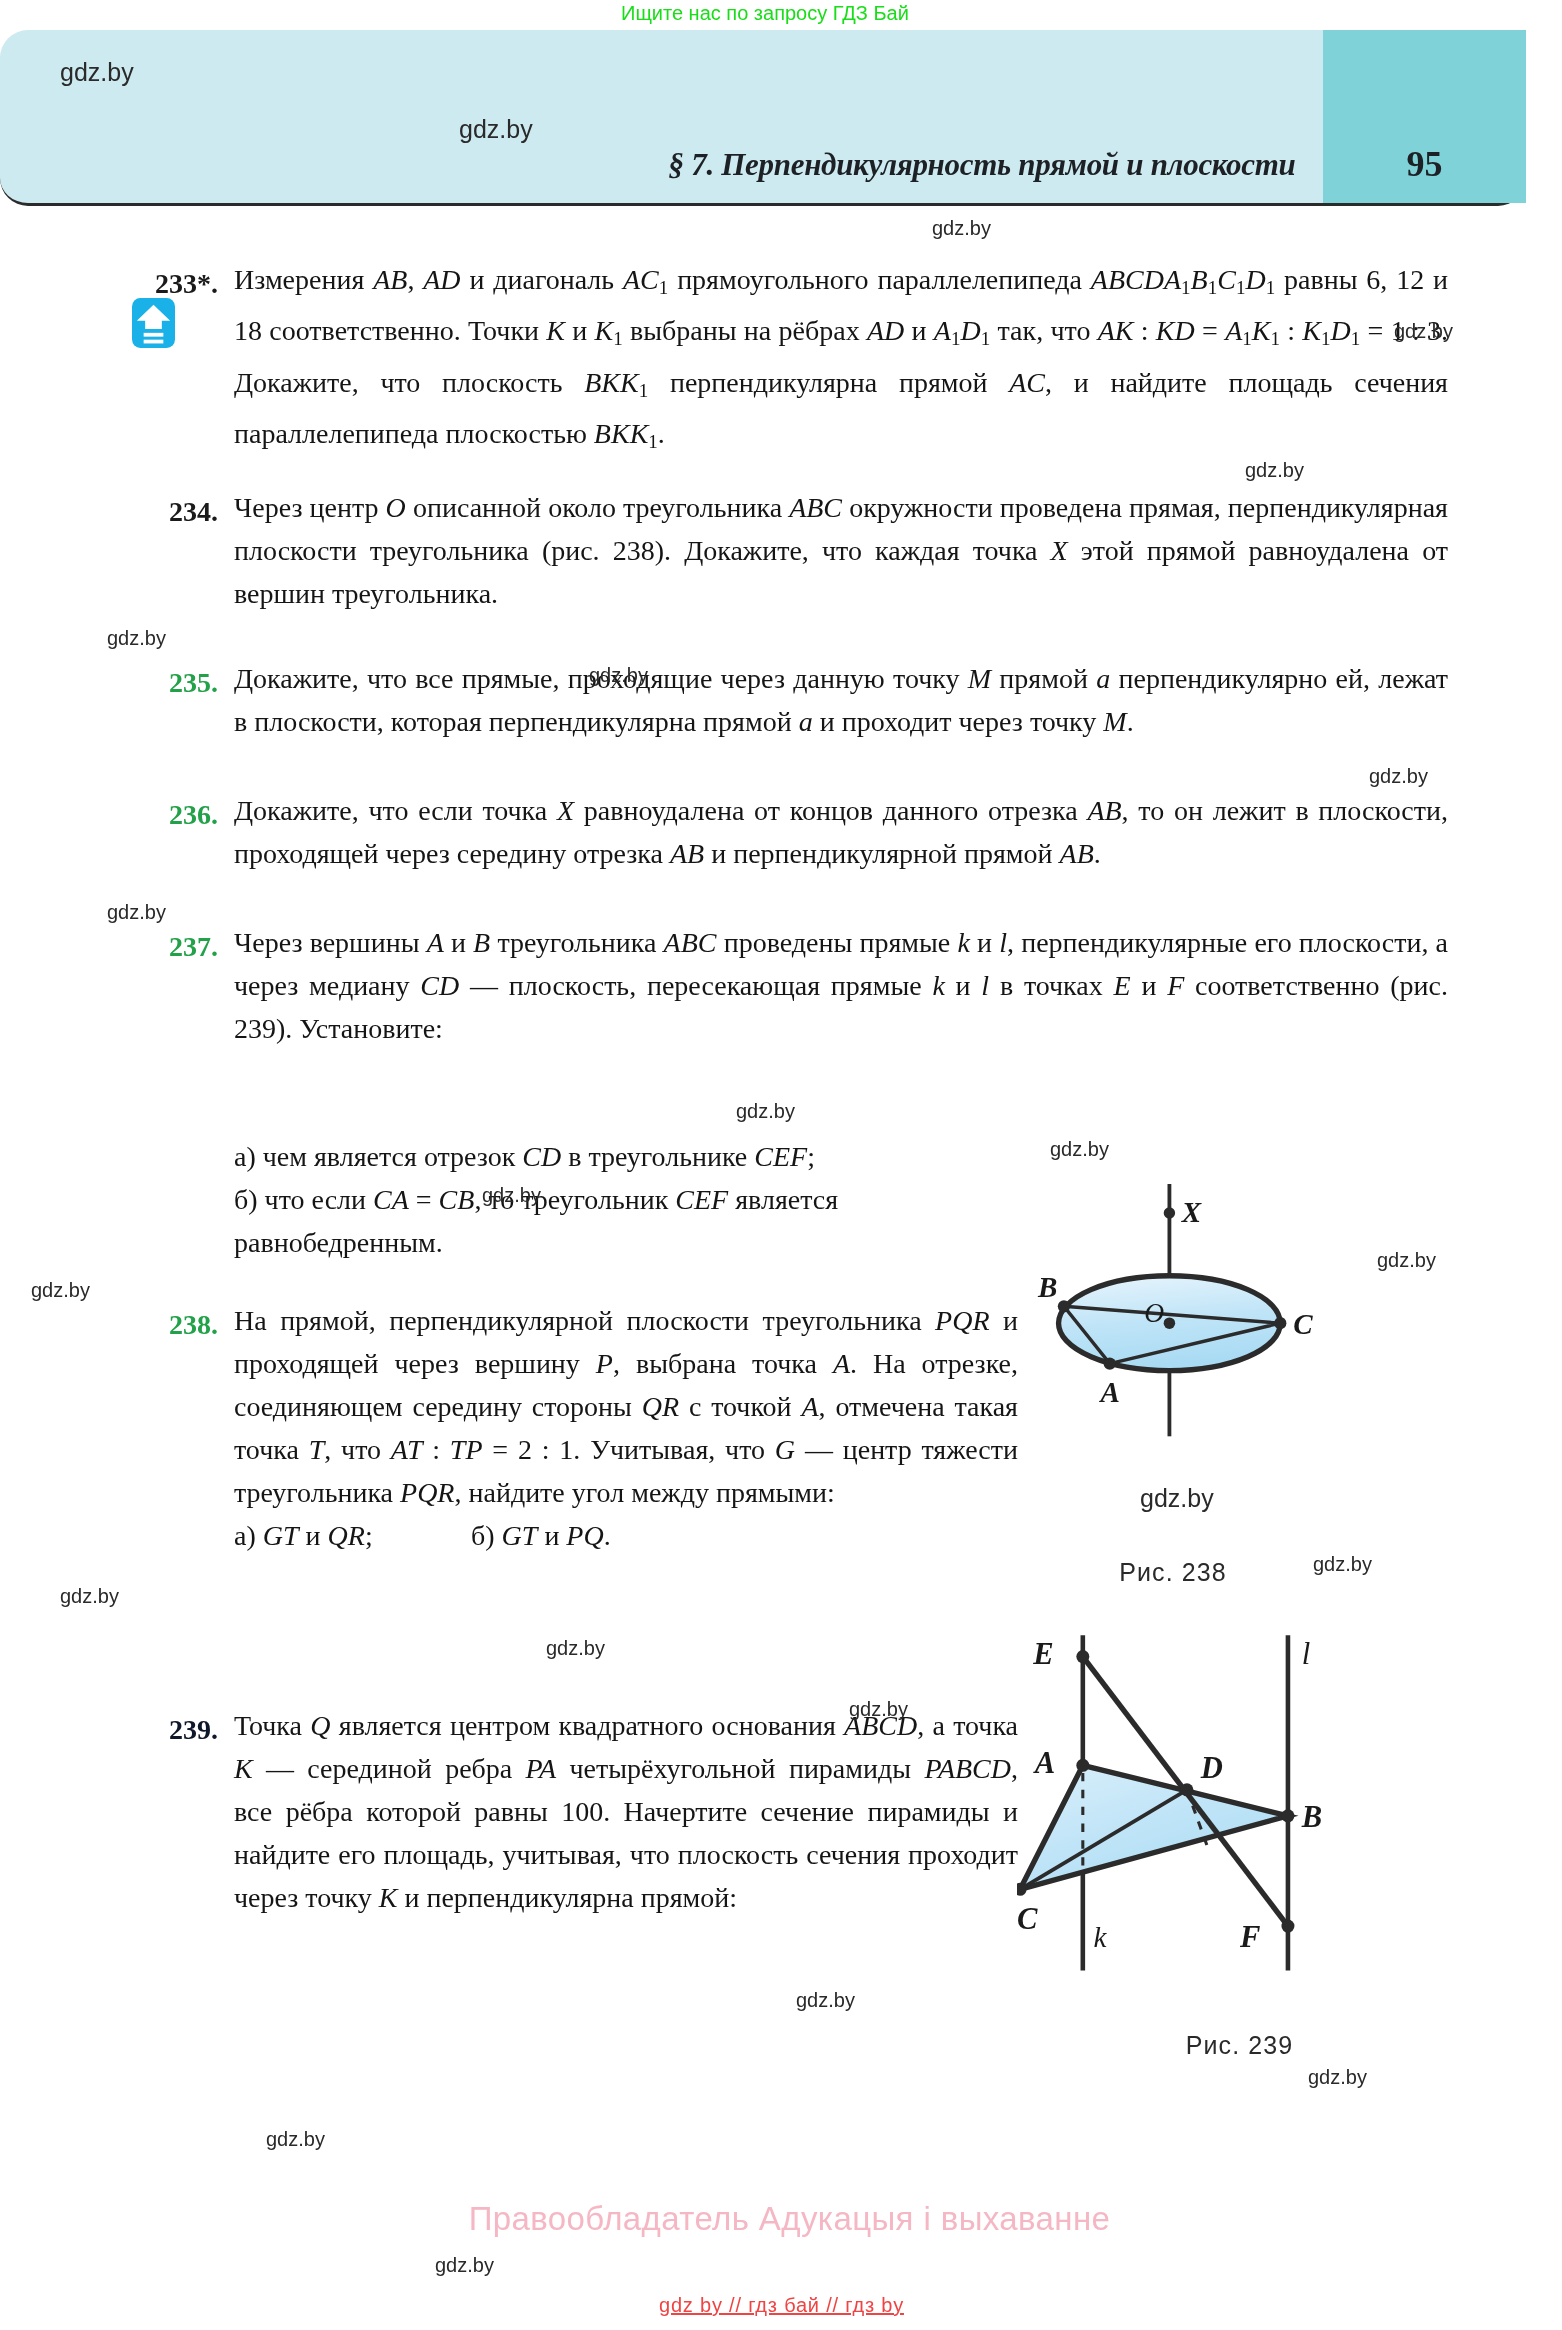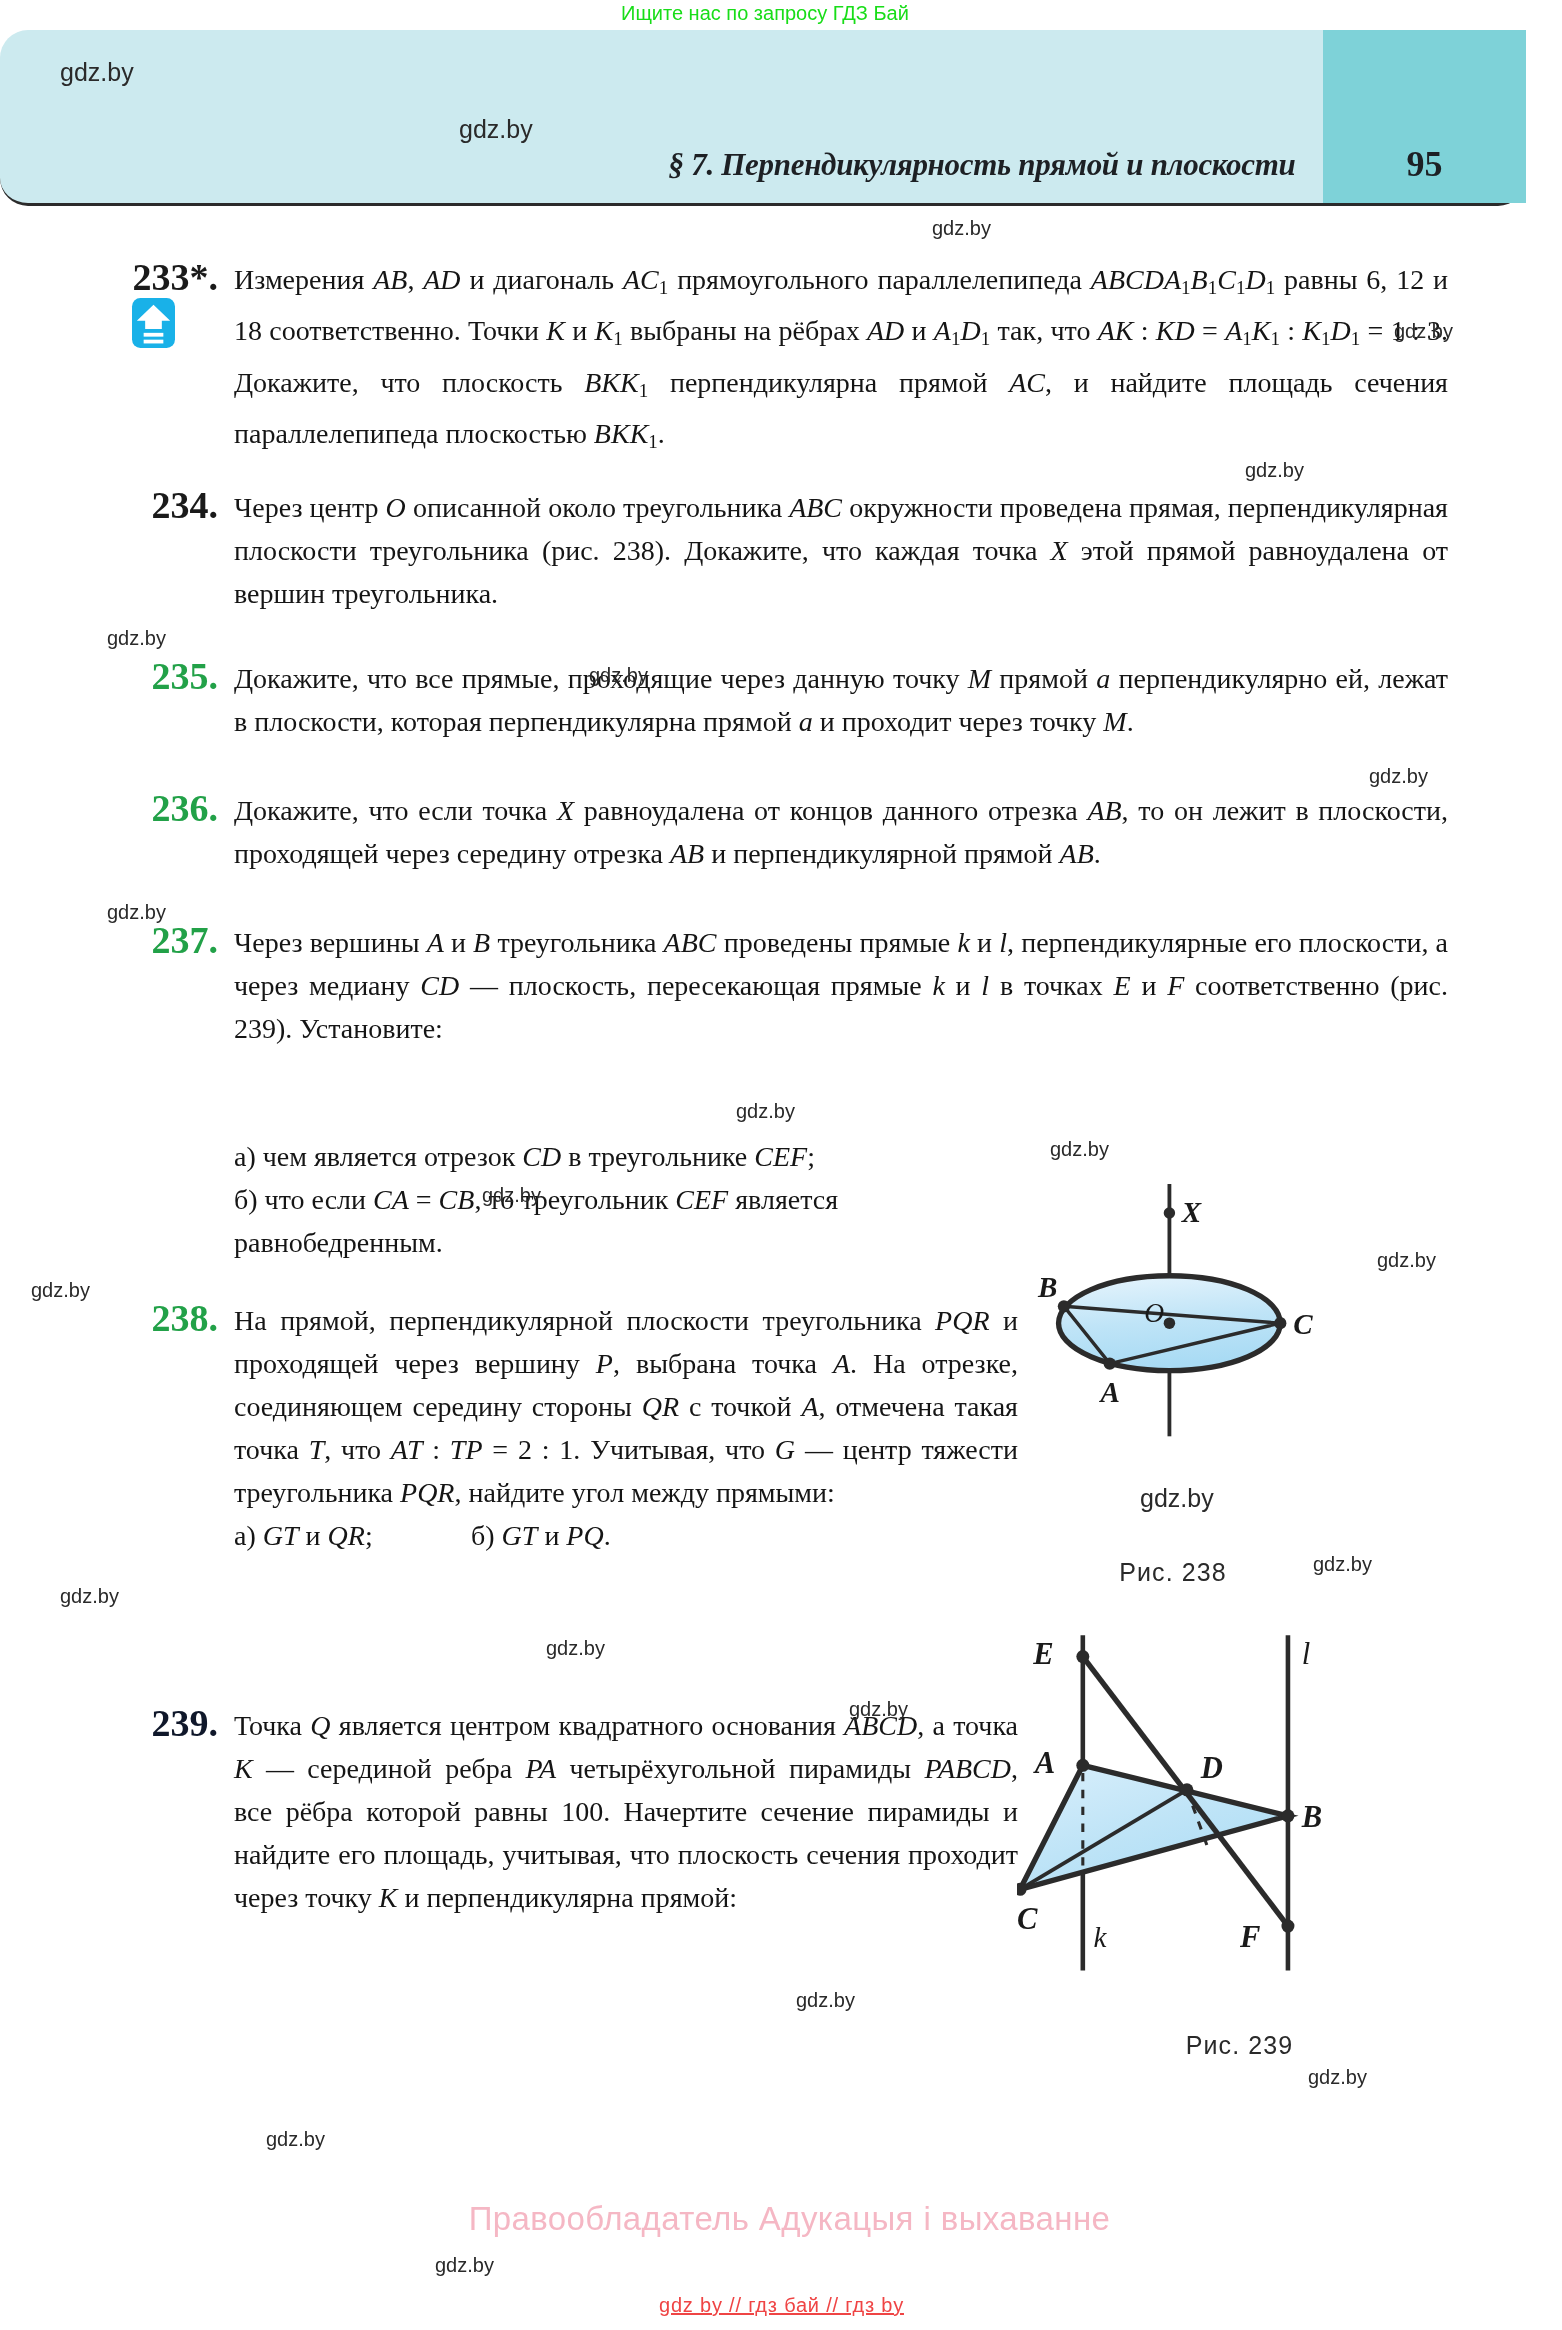--- a/index.html
+++ b/index.html
@@ -77,26 +77,26 @@
     height: 1989px;
   }
 
   
   .prob {
     position: absolute;
     display: block;
   }
   .prob-num {
     position: absolute;
-    left: 0; top: 0;
+    left: 0; top: 12px;
     width: 103px;
     text-align: right;
     font-family: "Liberation Serif", serif;
     font-weight: bold;
-    font-size: 38px;
+    font-size: 28px;
     color: #1a1a1a;
     line-height: 1;
   }
   .prob-num.green { color: #22a148; }
   .prob-text {
     margin-left: 119px;
     font-family: "Liberation Serif", serif;
     font-size: 28px;
     line-height: 43px;
     color: #151515;

